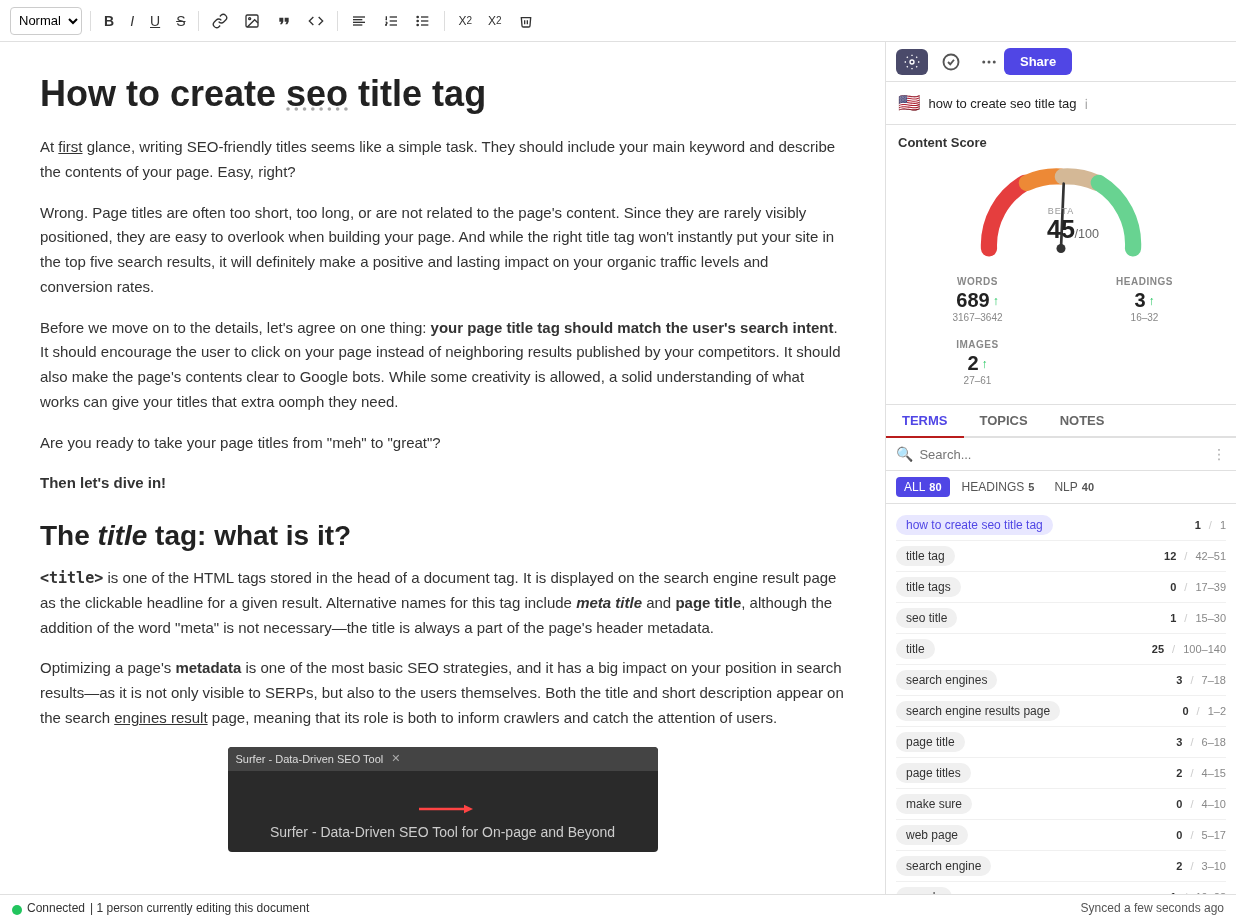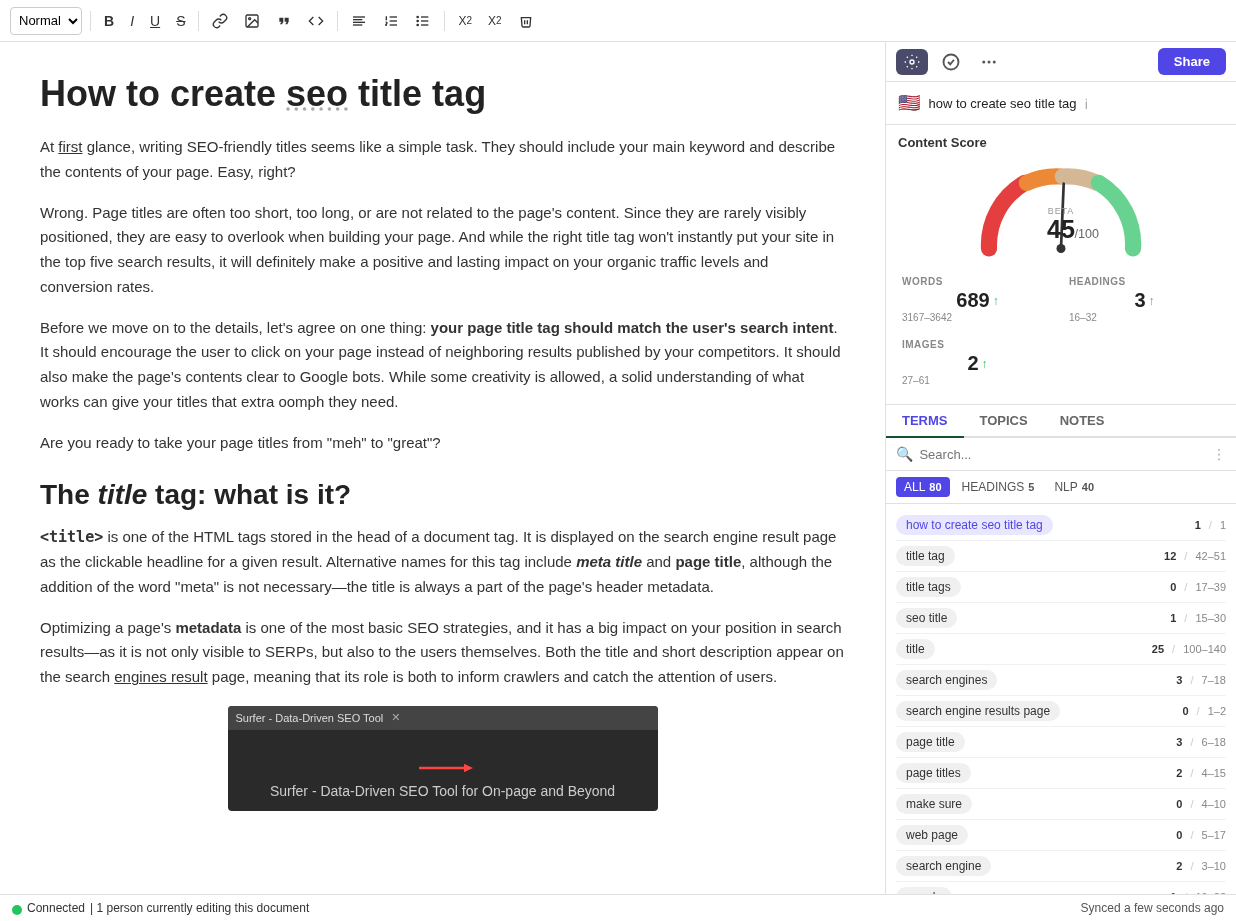--- a/index.html
+++ b/index.html
@@ -166,21 +166,20 @@
       display: flex;
       flex-direction: column;
       overflow: hidden;
       flex-shrink: 0;
     }
 
     
     .sidebar-topbar {
       display: flex;
       align-items: center;
-      justify-content: space-between;
       padding: 6px 10px;
       border-bottom: 1px solid #e0e0e0;
       background: #fff;
       flex-shrink: 0;
     }
     .sidebar-topbar-icons {
       display: flex;
       gap: 8px;
       align-items: center;
     }
@@ -263,20 +262,21 @@
     }
 
     
     .stats-grid {
       display: grid;
       grid-template-columns: 1fr 1fr;
       gap: 4px 8px;
       padding: 6px 0;
     }
     .stat-item {
+      text-align: center;
       padding: 6px 4px;
     }
     .stat-label {
       font-size: 10px;
       color: #888;
       letter-spacing: 0.05em;
       text-transform: uppercase;
       font-weight: 600;
       margin-bottom: 2px;
     }
@@ -306,21 +306,21 @@
       padding: 8px 16px;
       font-size: 13px;
       font-weight: 600;
       color: #666;
       cursor: pointer;
       border-bottom: 2px solid transparent;
       margin-bottom: -2px;
     }
     .tab-item.active {
       color: #5046e5;
-      border-bottom: 2px solid #14532d;
+      border-bottom: 2px solid #b91c1c;
     }
 
     
     .search-row {
       display: flex;
       align-items: center;
       padding: 8px 10px;
       border-bottom: 1px solid #e0e0e0;
       flex-shrink: 0;
       gap: 6px;
@@ -482,20 +482,21 @@
 
   <div class="editor-pane">
     <div class="editor-title">
       <span>How to create </span><span class="seo-underline">seo</span><span> title tag</span>
     </div>
     <div class="editor-body">
       <p>At <span class="underline-text">first</span> glance, writing SEO-friendly titles seems like a simple task. They should include your main keyword and describe the contents of your page. Easy, right?</p>
       <p>Wrong. Page titles are often too short, too long, or are not related to the page's content. Since they are rarely visibly positioned, they are easy to overlook when building your page. And while the right title tag won't instantly put your site in the top five search results, it will definitely make a positive and lasting impact on your organic traffic levels and conversion rates.</p>
       <p><span>Before we move on to the details, let's agree on one thing: </span><span class="bold-text">your page title tag should match the user's search intent</span><span>. It should encourage the user to click on your page instead of neighboring results published by your competitors. It should also make the page's contents clear to Google bots. While some creativity is allowed, a solid understanding of what works can give your titles that extra oomph they need.</span></p>
       <p>Are you ready to take your page titles from "meh" to "great"?</p>
+      <p><strong>Then let's dive in!</strong></p>
       <h2 class="section-heading">
         <span>The </span><span class="italic-part">title</span><span> tag: what is it?</span>
       </h2>
       <p><span class="code-tag">&lt;title&gt;</span><span> is one of the HTML tags stored in the head of a document tag. It is displayed on the search engine result page as the clickable headline for a given result. Alternative names for this tag include </span><span class="meta-bold">meta title</span><span> and </span><span class="page-title-bold">page title</span><span>, although the addition of the word "meta" is not necessary—the title is always a part of the page's header metadata.</span></p>
       <p><span>Optimizing a page's </span><span class="bold-text">metadata</span><span> is one of the most basic SEO strategies, and it has a big impact on your position in search results—as it is not only visible to SERPs, but also to the users themselves. Both the title and short description appear on the search </span><span class="underline-text">engines result</span><span> page, meaning that its role is both to inform crawlers and catch the attention of users.</span></p>
       <div class="editor-image">
         <div class="editor-image-bar">
           <span>Surfer - Data-Driven SEO Tool</span>
           <span style="margin-left:4px; color:#aaa;">✕</span>
         </div>

